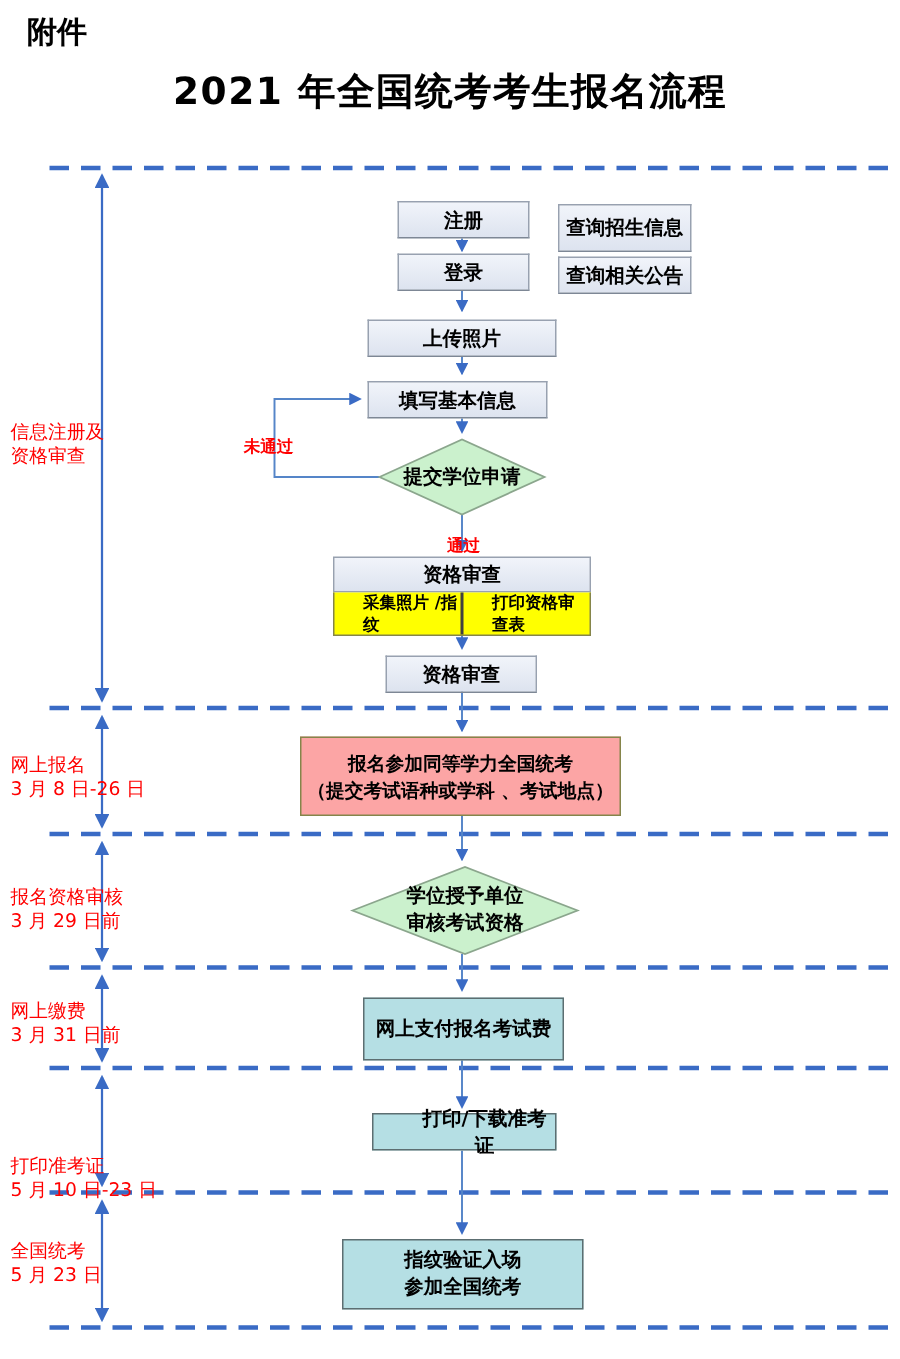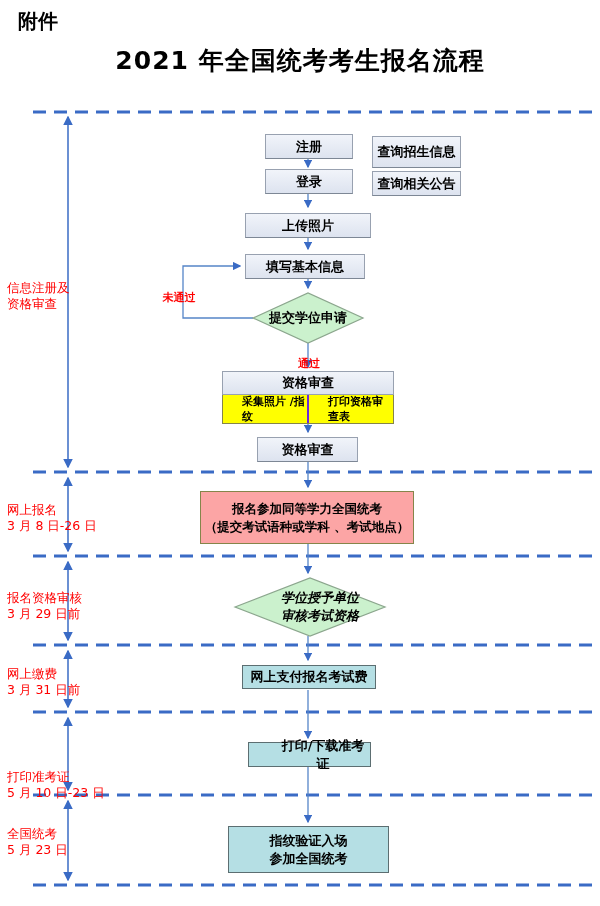--- a/index.html
+++ b/index.html
@@ -35,21 +35,21 @@
     border:1px solid #98a1b0;
   }
   .group-bottom{
     display:flex;height:29px;background:#ffff00;box-sizing:border-box;
     border:1px solid #85854a;border-top:none;
   }
   .cell{
     flex:1;display:flex;align-items:center;justify-content:center;
     font-size:11px;font-weight:bold;padding-left:19px;
   }
-  .cell + .cell{border-left:2px solid #6d28d9;}
+  .cell + .cell{border-left:2px solid #404040;}
   .section-label{
     position:absolute;left:7px;width:130px;text-align:left;z-index:3;
     color:#ff0000;font-weight:normal;font-size:12.5px;line-height:15.5px;white-space:pre-line;
   }
   .edge-label{
     position:absolute;z-index:3;color:#ff0000;font-weight:bold;font-size:11px;text-align:center;
   }
 </style>
 </head>
 <body>
@@ -135,23 +135,23 @@
       <div class="cell">采集照片 /指纹</div>
       <div class="cell">打印资格审查表</div>
     </div>
   </div>
 
   <div class="node process" style="left:257px;top:437px;width:101px;height:25px;">资格审查</div>
 
   <div class="node highlight ml" style="left:200px;top:491px;width:214px;height:53px;font-size:12.5px;">报名参加同等学力全国统考
 （提交考试语种或学科 、考试地点）</div>
 
-  <div class="node diamond-label ml" style="left:245px;top:580px;width:150px;height:54px;font-style:italic;">学位授予单位
+  <div class="node diamond-label ml" style="left:235px;top:580px;width:150px;height:54px;">学位授予单位
 审核考试资格</div>
 
-  <div class="node final" style="left:242px;top:665px;width:134px;height:24px;">网上支付报名考试费</div>
+  <div class="node final" style="left:242px;top:665px;width:134px;height:42px;">网上支付报名考试费</div>
 
   <div class="node final" style="left:248px;top:742px;width:123px;height:25px;padding-left:27px;">打印/下载准考证</div>
 
   <div class="node final ml" style="left:228px;top:826px;width:161px;height:47px;">指纹验证入场
 参加全国统考</div>
 
 </div>
 
 </body></html>

